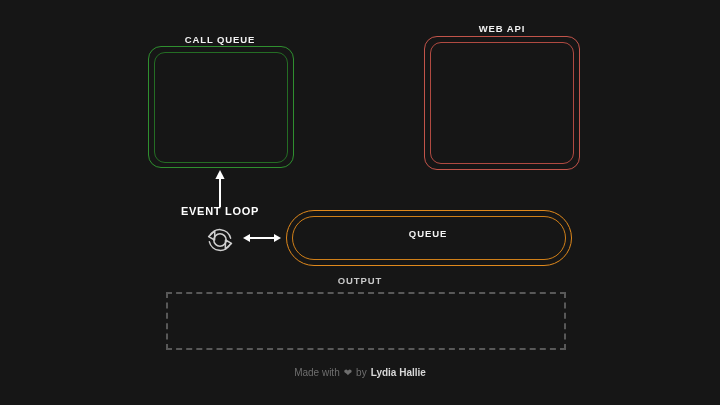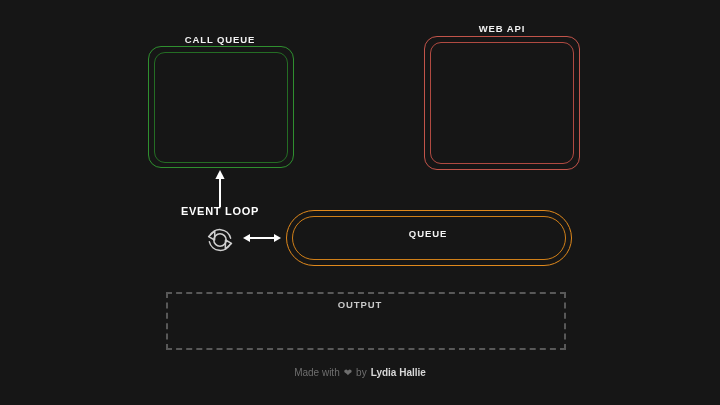--- a/index.html
+++ b/index.html
@@ -160,21 +160,21 @@
   <div class="section-label" style="left:502px; top:24px;">WEB API</div>
 
   <div class="frame webapi-outer"></div>
   <div class="frame-inner webapi-inner"></div>
 
   <div class="section-label" style="left:428px; top:197px;margin-top:32px;">QUEUE</div>
 
   <div class="frame queue-outer"></div>
   <div class="frame-inner queue-inner"></div>
 
-  <div class="section-label muted" style="left:360px; top:300px;">OUTPUT</div>
+  <div class="section-label muted" style="left:360px; top:276px;">OUTPUT</div>
 
   <div class="output-box"></div>
 
   <div class="event-loop-label">EVENT LOOP</div>
 
   <div class="loop-icon">
     <svg viewBox="0 0 36 36" width="36" height="36" fill="none" stroke="#cfcfcf" stroke-width="1.5" stroke-linecap="round" stroke-linejoin="round">
 
       <path d="M7.5 14.2 A11.2 11.2 0 0 1 28.6 16.2"></path>
 

